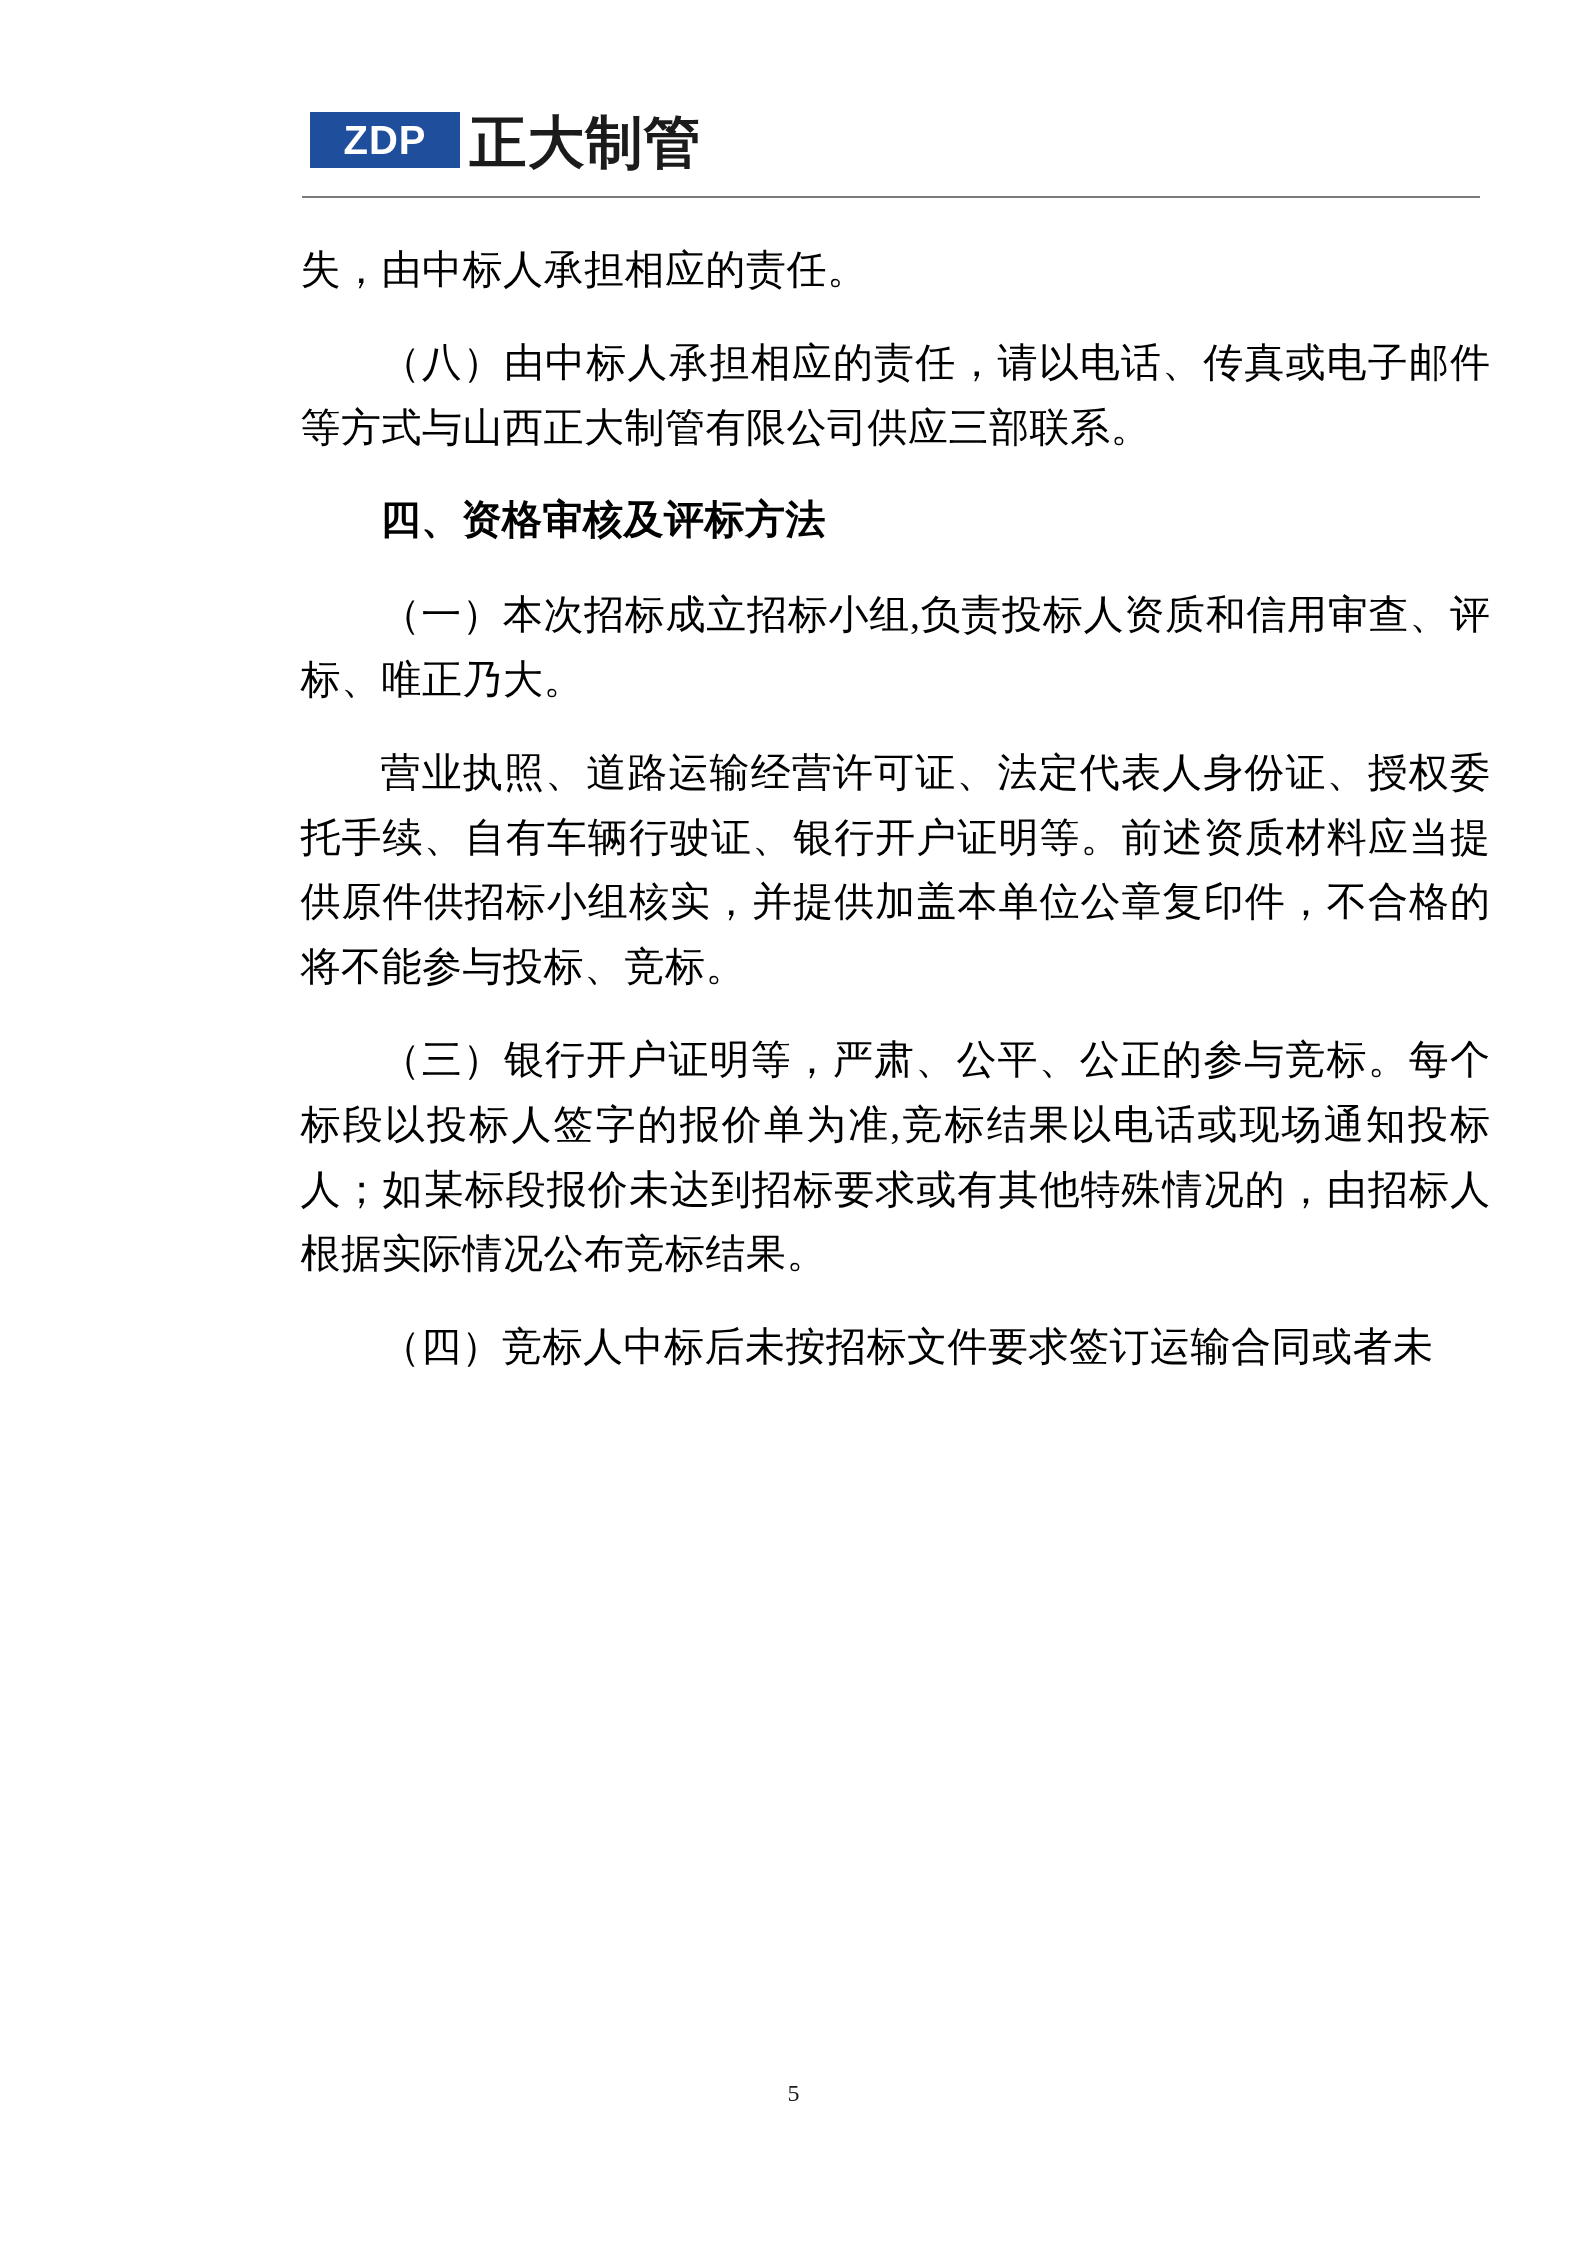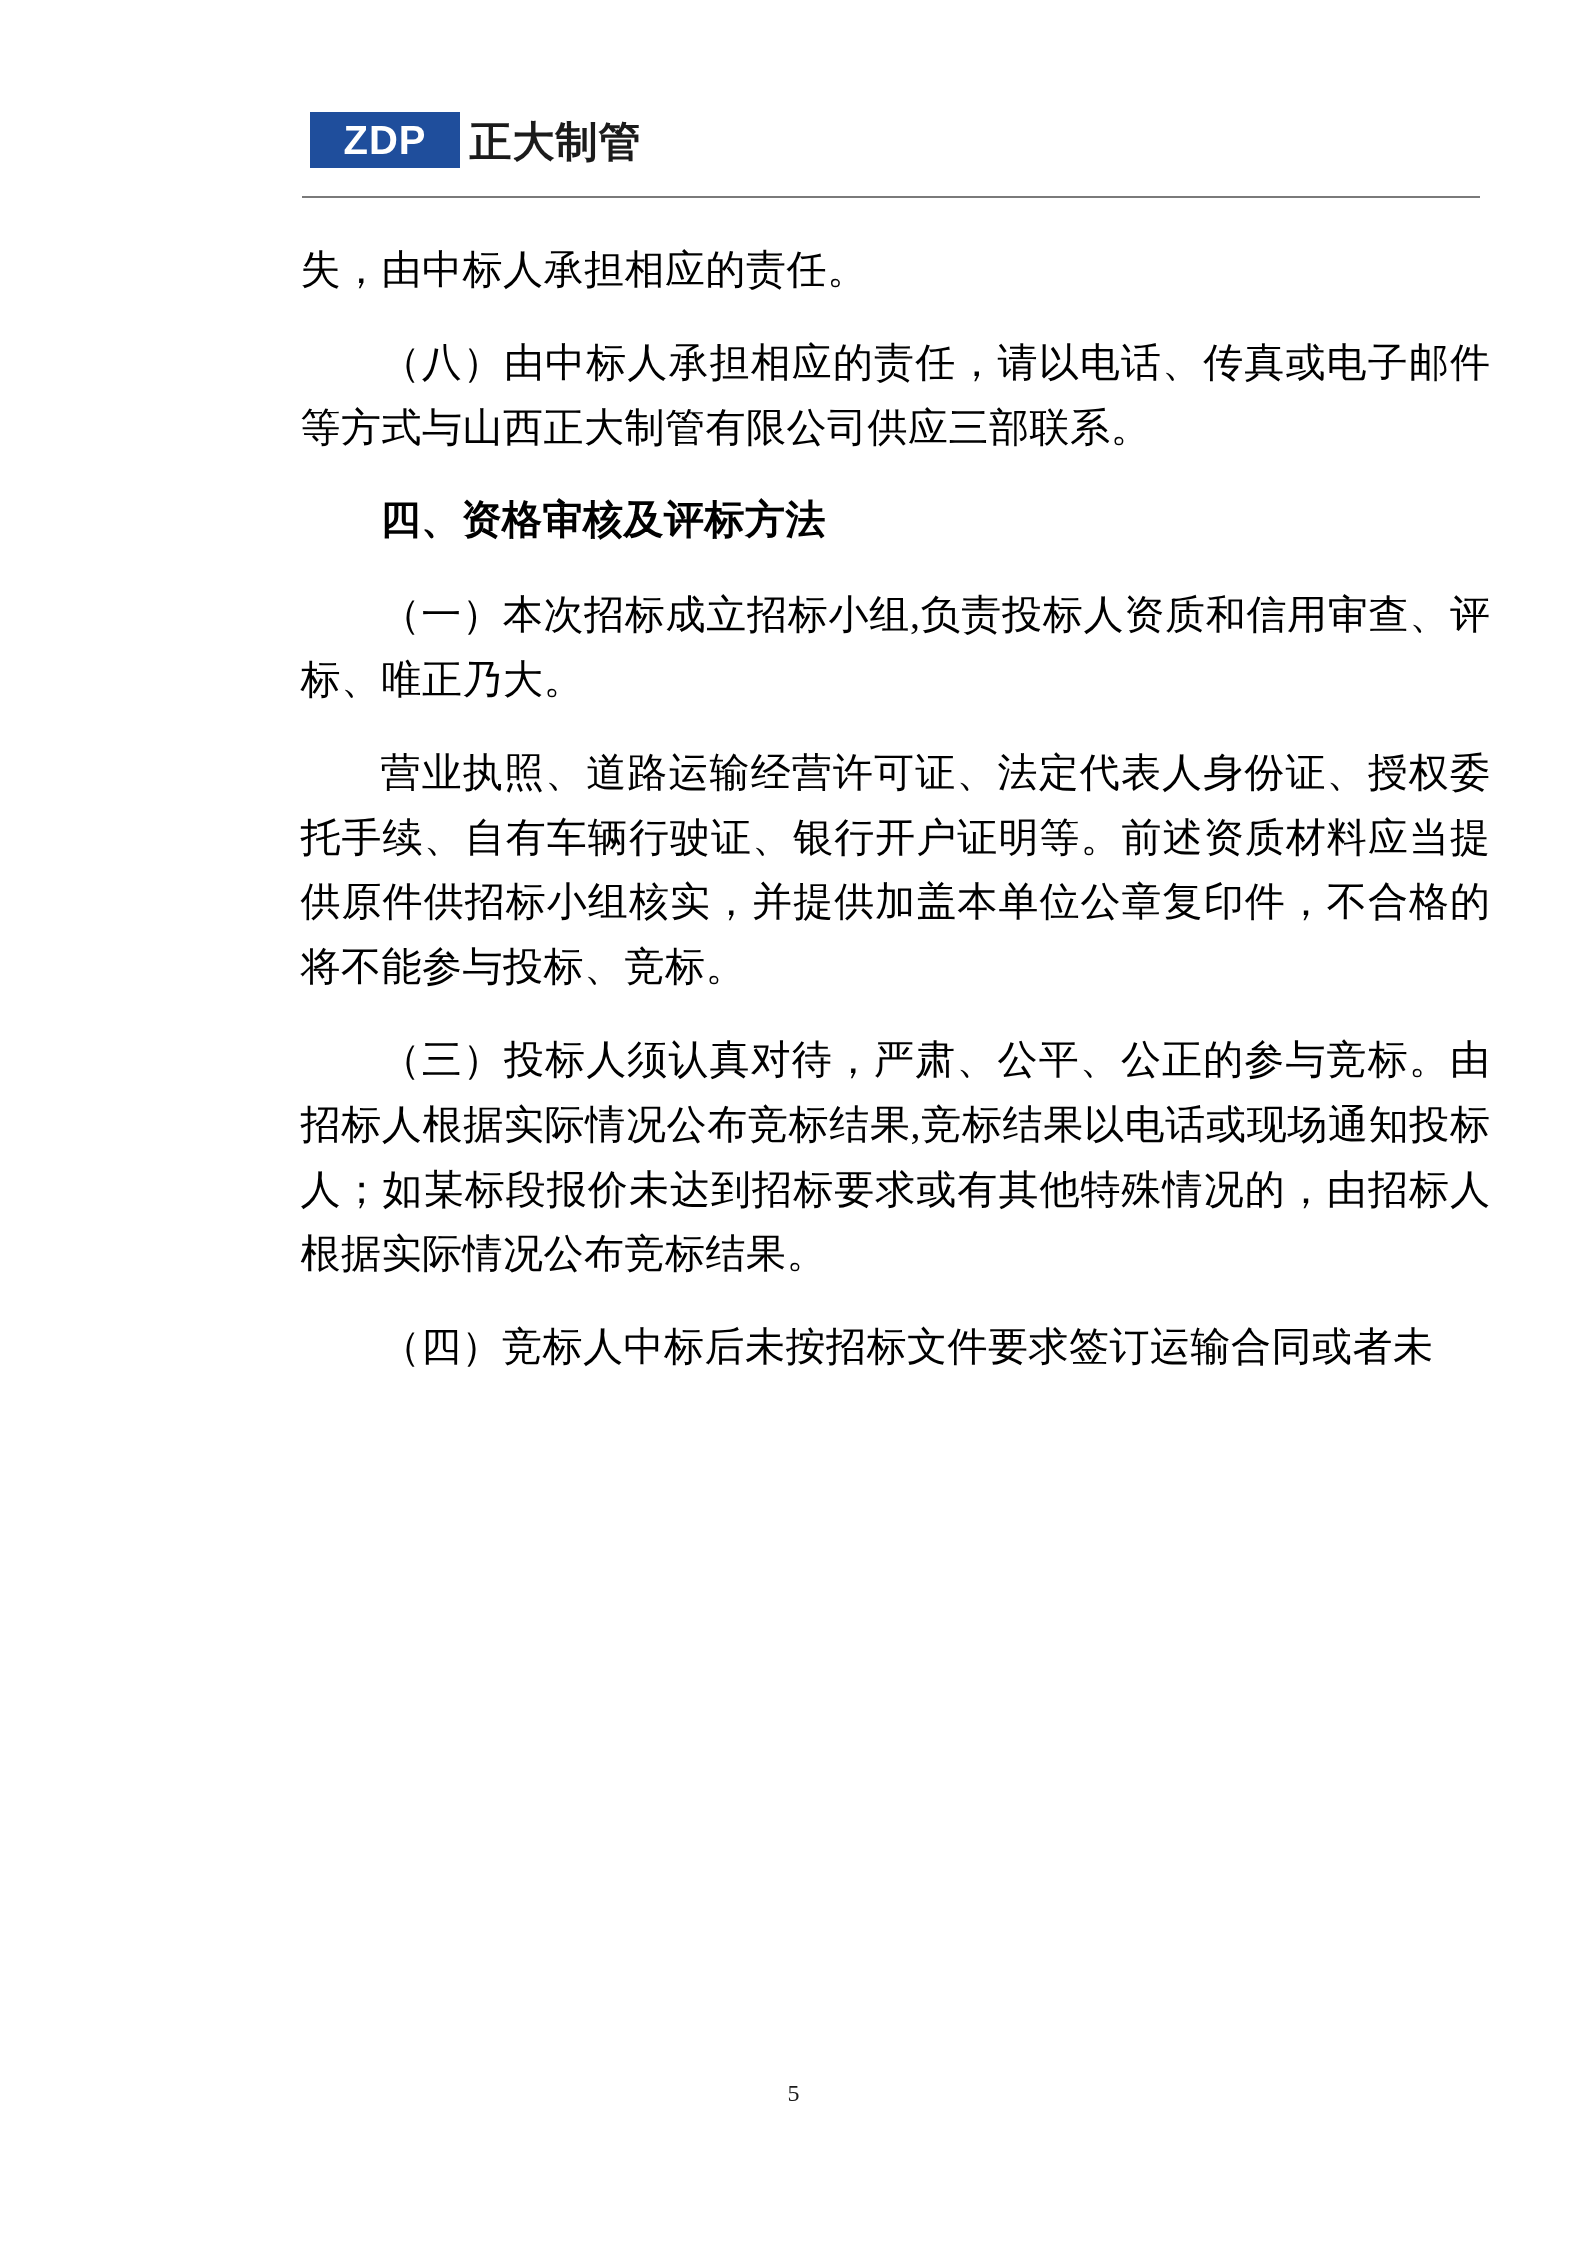--- a/index.html
+++ b/index.html
@@ -36,21 +36,21 @@
     align-items: center;
     gap: 10px;
     padding-left: 8px;
   }
   .logo-mark {
     display: block;
   }
   .logo-text {
     font-family: "Liberation Sans", "DejaVu Sans", sans-serif;
     font-weight: bold;
-    font-size: 42px;
+    font-size: 57px;
     letter-spacing: 1px;
     color: #1b1b1b;
     line-height: 1;
     white-space: nowrap;
   }
   .slogan {
     font-family: "Liberation Sans", "DejaVu Sans", sans-serif;
     font-weight: bold;
     font-size: 29px;
     color: #25303b;
@@ -123,19 +123,19 @@
     </div>
   </div>
   <div class="header-rule"></div>
 
   <div class="content">
     <p class="para">失，由中标人承担相应的责任。</p>
     <p class="para indent">（八）由中标人承担相应的责任，请以电话、传真或电子邮件等方式与山西正大制管有限公司供应三部联系。</p>
     <p class="para heading">四、资格审核及评标方法</p>
     <p class="para indent">（一）本次招标成立招标小组,负责投标人资质和信用审查、评标、唯正乃大。</p>
     <p class="para indent">营业执照、道路运输经营许可证、法定代表人身份证、授权委托手续、自有车辆行驶证、银行开户证明等。前述资质材料应当提供原件供招标小组核实，并提供加盖本单位公章复印件，不合格的将不能参与投标、竞标。</p>
-    <p class="para indent">（三）投标人须认真对待，严肃、公平、公正的参与竞标。由招标人根据实际情况公布竞标结果,竞标结果以电话或现场通知投标人；如某标段报价未达到招标要求或有其他特殊情况的，由招标人根据实际情况公布竞标结果。</p>
+    <p class="para indent">（三）银行开户证明等，严肃、公平、公正的参与竞标。每个标段以投标人签字的报价单为准,竞标结果以电话或现场通知投标人；如某标段报价未达到招标要求或有其他特殊情况的，由招标人根据实际情况公布竞标结果。</p>
     <p class="para indent">（四）竞标人中标后未按招标文件要求签订运输合同或者未</p>
   </div>
 
   <div class="page-number">5</div>
 
 </div>
 
 </body></html>

